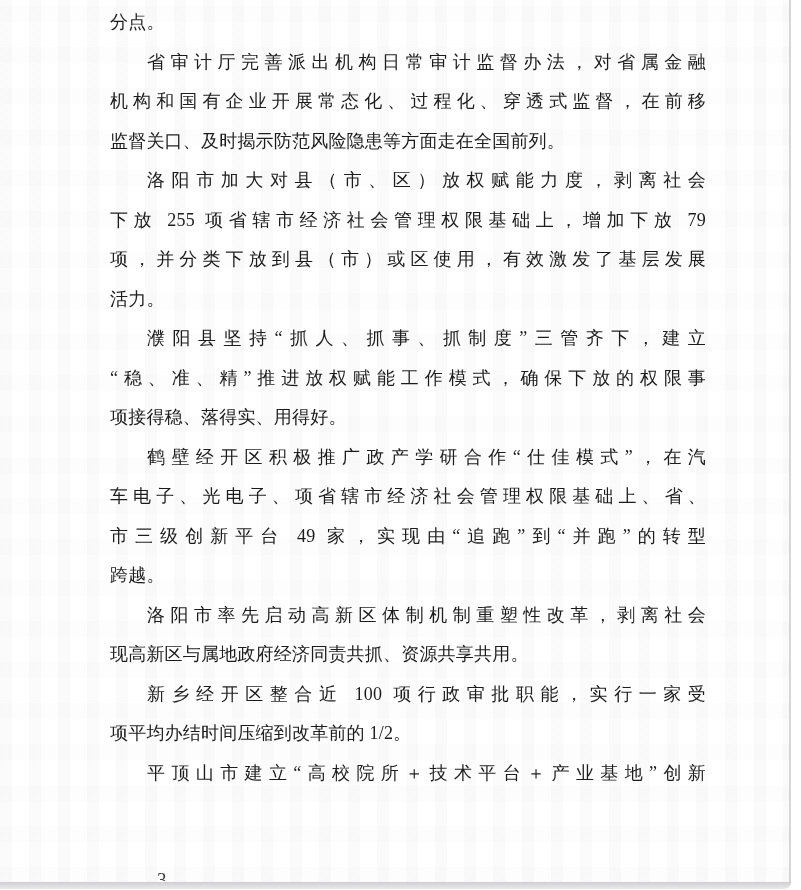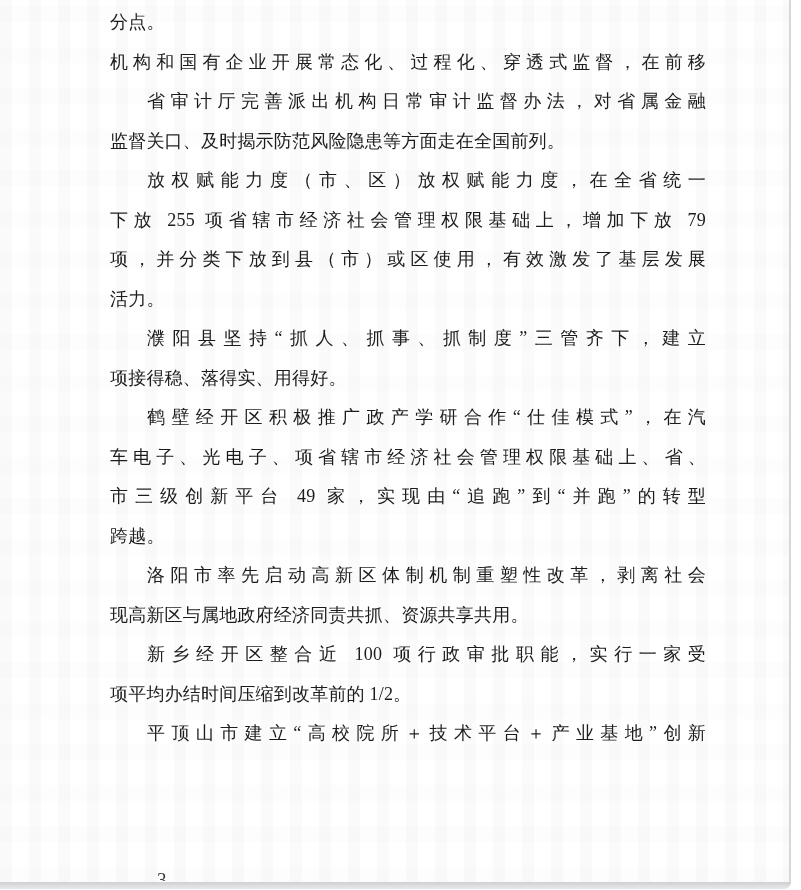--- a/index.html
+++ b/index.html
@@ -84,30 +84,31 @@
 <body>
 
 <div class="page"></div>
 <div class="edge-right"></div>
 <div class="edge-bottom"></div>
 
 <div class="text-block">
 
   <div class="line">分点。</div>
 
+  <div class="line just indent">省审计厅完善派出机构日常审计监督办法，对省属金融</div>
   <div class="line just">机构和国有企业开展常态化、过程化、穿透式监督，在前移</div>
-  <div class="line just indent">省审计厅完善派出机构日常审计监督办法，对省属金融</div>
   <div class="line">监督关口、及时揭示防范风险隐患等方面走在全国前列。</div>
 
-  <div class="line just indent">放权赋能力度（市、区）放权赋能力度，在全省统一</div>
+  <div class="line just indent">洛阳市加大对县（市、区）放权赋能力度，剥离社会</div>
   <div class="line just">下放 255 项省辖市经济社会管理权限基础上，增加下放 79</div>
   <div class="line just">项，并分类下放到县（市）或区使用，有效激发了基层发展</div>
   <div class="line">活力。</div>
 
   <div class="line just indent">濮阳县坚持“抓人、抓事、抓制度”三管齐下，建立</div>
+  <div class="line just">“稳、准、精”推进放权赋能工作模式，确保下放的权限事</div>
   <div class="line">项接得稳、落得实、用得好。</div>
 
   <div class="line just indent">鹤壁经开区积极推广政产学研合作“仕佳模式”，在汽</div>
   <div class="line just">车电子、光电子、项省辖市经济社会管理权限基础上、省、</div>
   <div class="line just">市三级创新平台 49 家，实现由“追跑”到“并跑”的转型</div>
   <div class="line">跨越。</div>
 
   <div class="line just indent">洛阳市率先启动高新区体制机制重塑性改革，剥离社会</div>
   <div class="line">现高新区与属地政府经济同责共抓、资源共享共用。</div>
 

